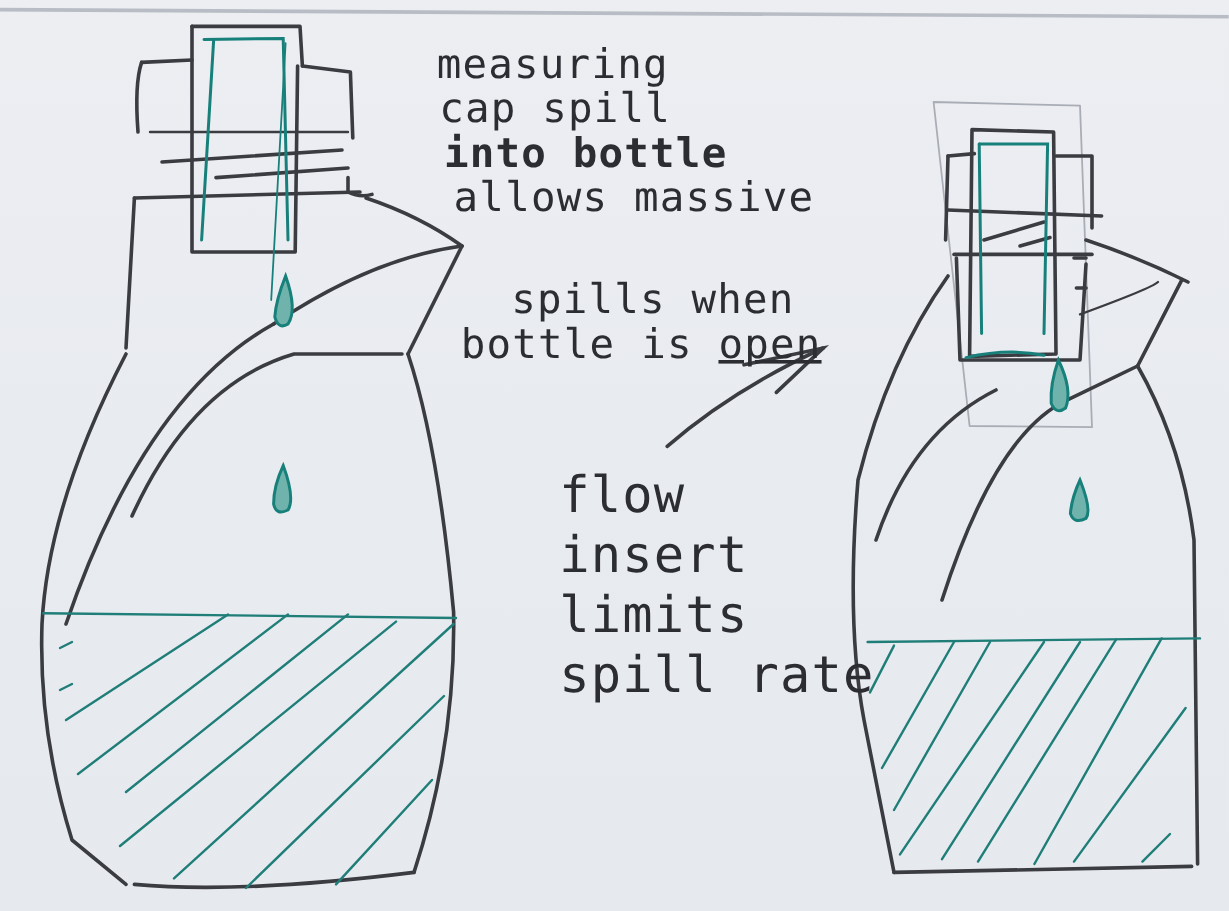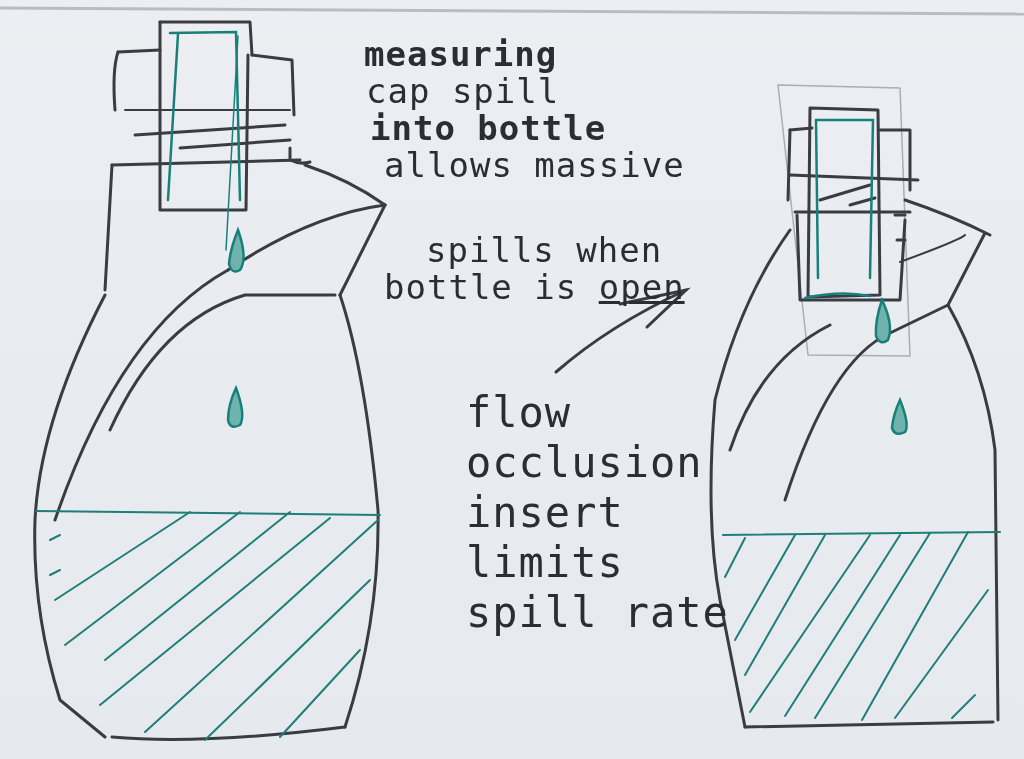--- a/index.html
+++ b/index.html
@@ -17,24 +17,24 @@
       position: absolute;
       font-family: "DejaVu Sans Mono", monospace;
       color: #2b2d33;
       font-size: 34px;
       line-height: 37px;
       letter-spacing: 1px;
       white-space: nowrap;
     }
     .note .line { display: block; }
     .note-top { left: 364px; top: 36px; }
-    .note-top .l1 { padding-left: 0; font-weight: bold; }
+    .note-top .l1 { padding-left: 0; }
     .note-top .l2 { padding-left: 2px; }
     .note-top .l3 { padding-left: 6px; font-weight: bold; }
-    .note-top .l4 { padding-left: 14px; text-align: right; }
+    .note-top .l4 { padding-left: 14px; }
     .note-top .l5 { padding-left: 62px; margin-top: 48px; }
     .note-top .l6 { padding-left: 20px; text-align: center; }
     .note-top .underline { text-decoration: underline; text-decoration-thickness: 3px; }
     .note-bottom { left: 466px; top: 388px; font-size: 42px; line-height: 50px; }
   </style>
 </head>
 <body>
 
 <div class="paper">
 
@@ -160,18 +160,17 @@
     <span class="line l1">measuring</span>
     <span class="line l2">cap spill</span>
     <span class="line l3">into bottle</span>
     <span class="line l4">allows massive</span>
     <span class="line l5">spills when</span>
     <span class="line l6"><span>bottle is</span> <span class="underline">open</span></span>
   </div>
 
   <div class="note note-bottom">
     <span class="line">flow</span>
-    <span class="line">occlusion</span>
     <span class="line">insert</span>
     <span class="line">limits</span>
     <span class="line">spill rate</span>
   </div>
 </div>
 
 </body></html>

